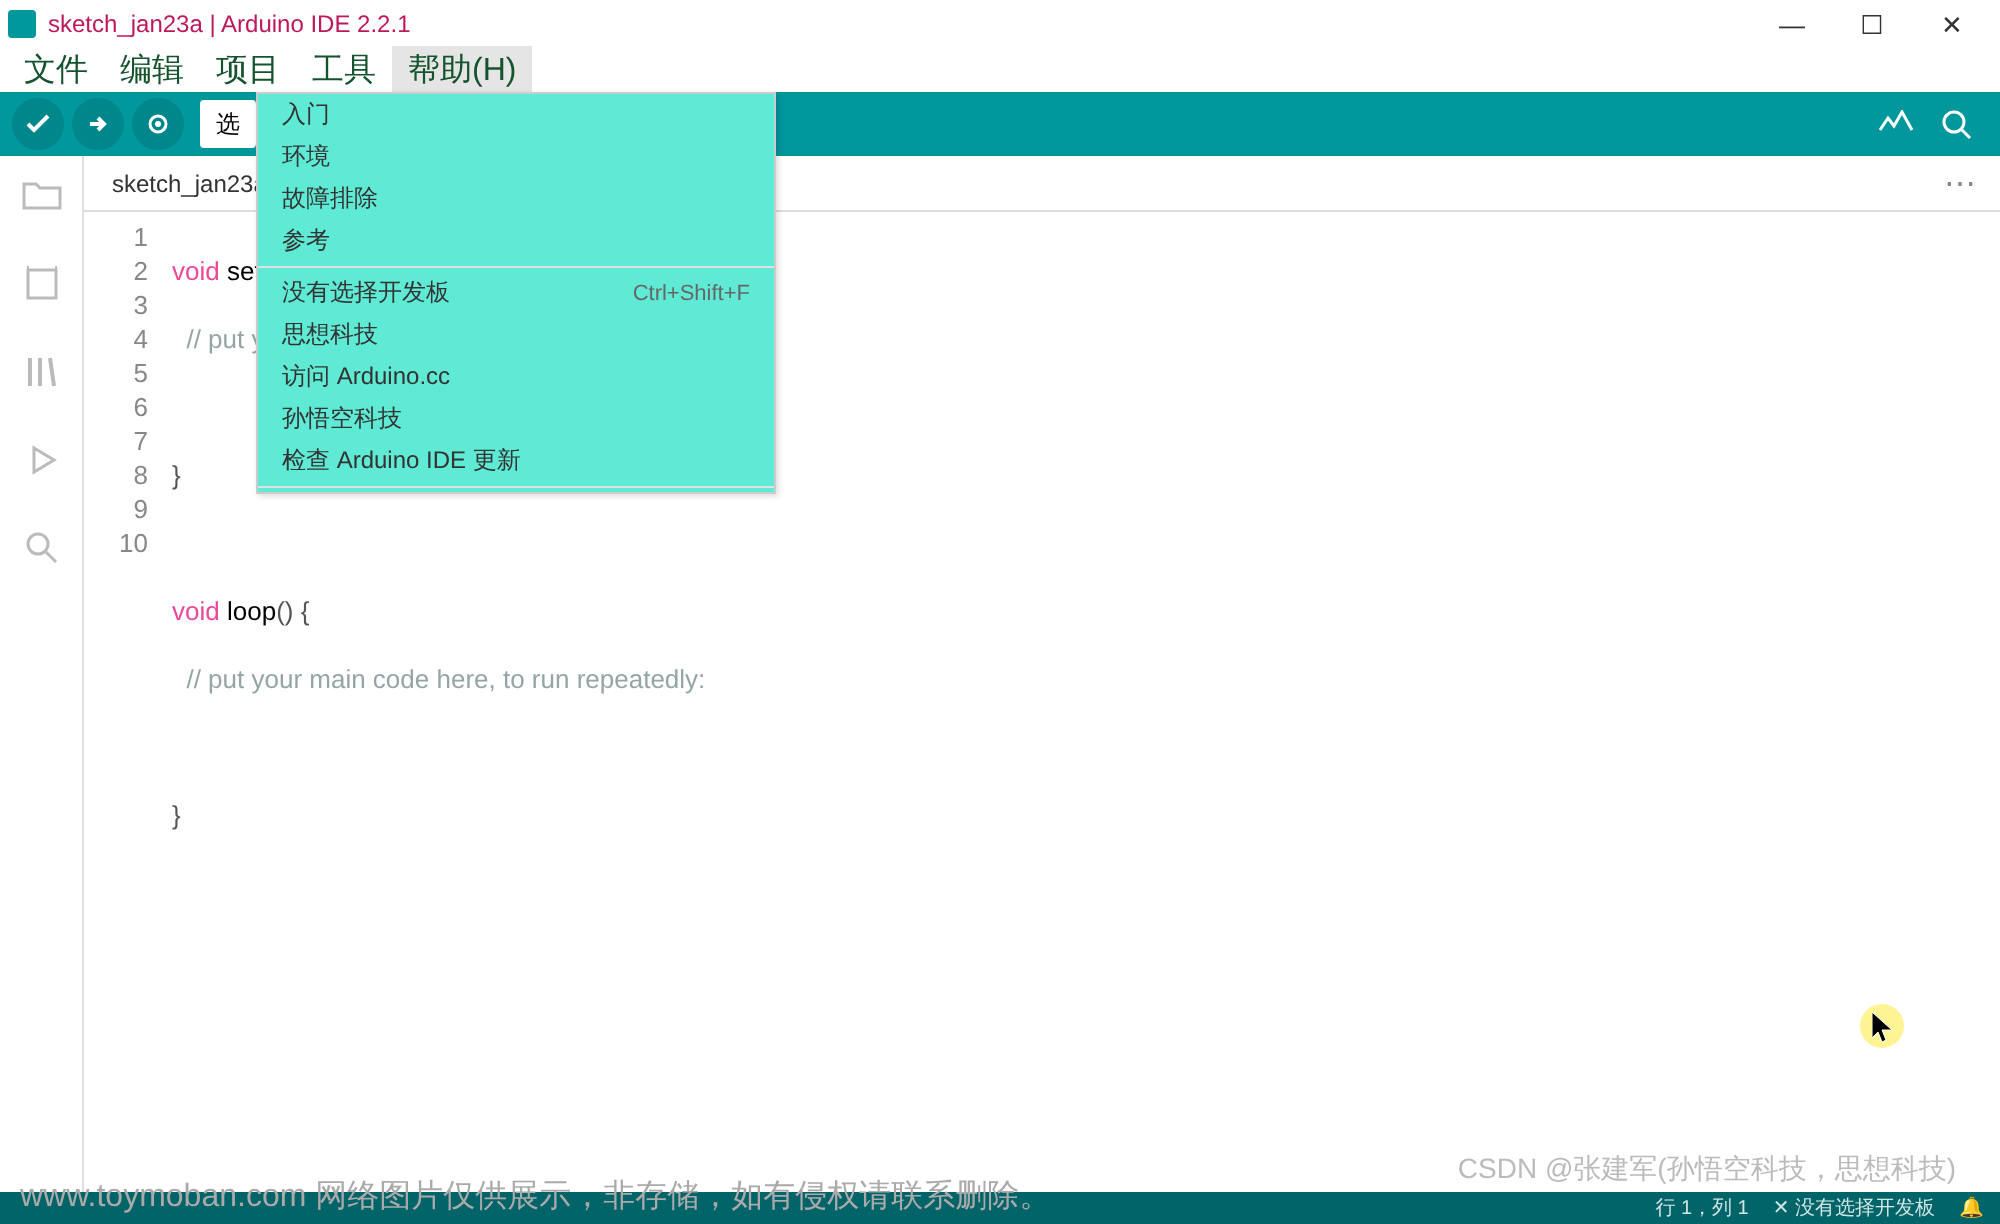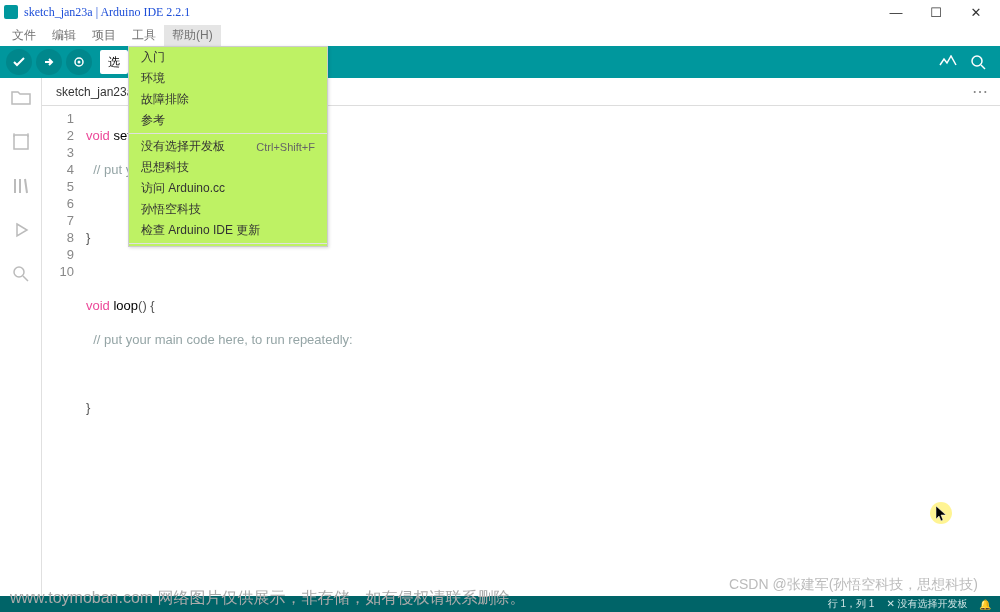--- a/index.html
+++ b/index.html
@@ -1,25 +1,25 @@
 <!DOCTYPE html>
 <html><head>
   <meta charset="utf-8">
   <style>
     * { margin: 0; padding: 0; box-sizing: border-box; font-family: "Microsoft YaHei", Arial, sans-serif; }
     body { width: 1000px; height: 612px; background: #fff; overflow: hidden; position: relative; }
     
     .titlebar { height: 24px; display: flex; align-items: center; padding: 0 4px; background: #fff; }
     .titlebar-icon { width: 14px; height: 14px; background: #00979D; border-radius: 2px; margin-right: 6px; }
-    .titlebar-text { font-size: 12px; color: #1d4ed8; flex: 1; font-family: Liberation Serif, serif; }
+    .titlebar-text { font-size: 12px; color: #be185d; flex: 1; }
     .win-controls { display: flex; gap: 0; }
     .win-btn { width: 40px; height: 24px; display: flex; align-items: center; justify-content: center; font-size: 13px; color: #333; }
     
     .menubar { height: 22px; display: flex; align-items: center; padding: 0 4px; background: #fff; }
-    .menu-item { padding: 2px 8px; font-size: 12px; color: #737373; }
+    .menu-item { padding: 2px 8px; font-size: 16px; color: #14532d; }
     .menu-item.active { background: #e5e5e5; }
     
     .toolbar { height: 32px; background: #00979D; display: flex; align-items: center; padding: 0 6px; gap: 4px; }
     .tool-btn { width: 26px; height: 26px; border-radius: 13px; background: #00878C; display: flex; align-items: center; justify-content: center; color: #fff; font-size: 14px; }
     .board-select { height: 24px; background: #fff; border-radius: 2px; padding: 0 8px; display: flex; align-items: center; font-size: 12px; margin-left: 4px; min-width: 18px; }
     .toolbar-right { margin-left: auto; display: flex; gap: 10px; color: #fff; padding-right: 6px; }
     .toolbar-right-icon { width: 20px; height: 20px; display: flex; align-items: center; justify-content: center; }
     
     .main { display: flex; height: calc(100% - 24px - 22px - 32px - 16px); }
     .sidebar { width: 42px; background: #fff; border-right: 1px solid #e0e0e0; display: flex; flex-direction: column; align-items: center; padding-top: 8px; gap: 20px; }
@@ -29,21 +29,21 @@
     .tabbar { height: 28px; border-bottom: 1px solid #ddd; display: flex; align-items: center; padding-left: 6px; }
     .tab { font-size: 12px; color: #333; padding: 0 8px; }
     .tab-dots { margin-left: auto; padding-right: 12px; color: #888; }
     .code { flex: 1; display: flex; font-family: Consolas, monospace; font-size: 13px; padding-top: 4px; }
     .gutter { width: 44px; text-align: right; color: #888; padding-right: 12px; line-height: 17px; }
     .code-lines { flex: 1; line-height: 17px; white-space: pre; }
     .kw { color: #ec4899; }
     .cm { color: #95a5a6; }
     .punct { color: #555; }
     
-    .dropdown { position: absolute; left: 128px; top: 46px; width: 200px; background: #bef264; border: 1px solid #ccc; box-shadow: 1px 1px 3px rgba(0,0,0,0.15); z-index: 100; }
+    .dropdown { position: absolute; left: 128px; top: 46px; width: 260px; background: #5eead4; border: 1px solid #ccc; box-shadow: 1px 1px 3px rgba(0,0,0,0.15); z-index: 100; }
     .dropdown-item { height: 21px; display: flex; align-items: center; padding: 0 12px; font-size: 12px; color: #333; }
     .dropdown-item .shortcut { margin-left: auto; color: #666; font-size: 11px; }
     .dropdown-divider { height: 1px; background: #e0e0e0; margin: 2px 0; }
     
     .statusbar { position: absolute; bottom: 0; left: 0; right: 0; height: 16px; background: #006468; color: #d0e5e5; font-size: 10px; display: flex; align-items: center; justify-content: flex-end; padding: 0 8px; gap: 12px; }
     
     .watermark1 { position: absolute; bottom: 3px; left: 10px; color: #aaa; font-size: 16px; z-index: 2; }
     .watermark2 { position: absolute; bottom: 18px; right: 22px; color: #bbb; font-size: 14px; z-index: 2; }
     
     .cursor-highlight { position: absolute; left: 930px; top: 502px; width: 22px; height: 22px; border-radius: 11px; background: rgba(255,235,59,0.55); z-index: 50; }

